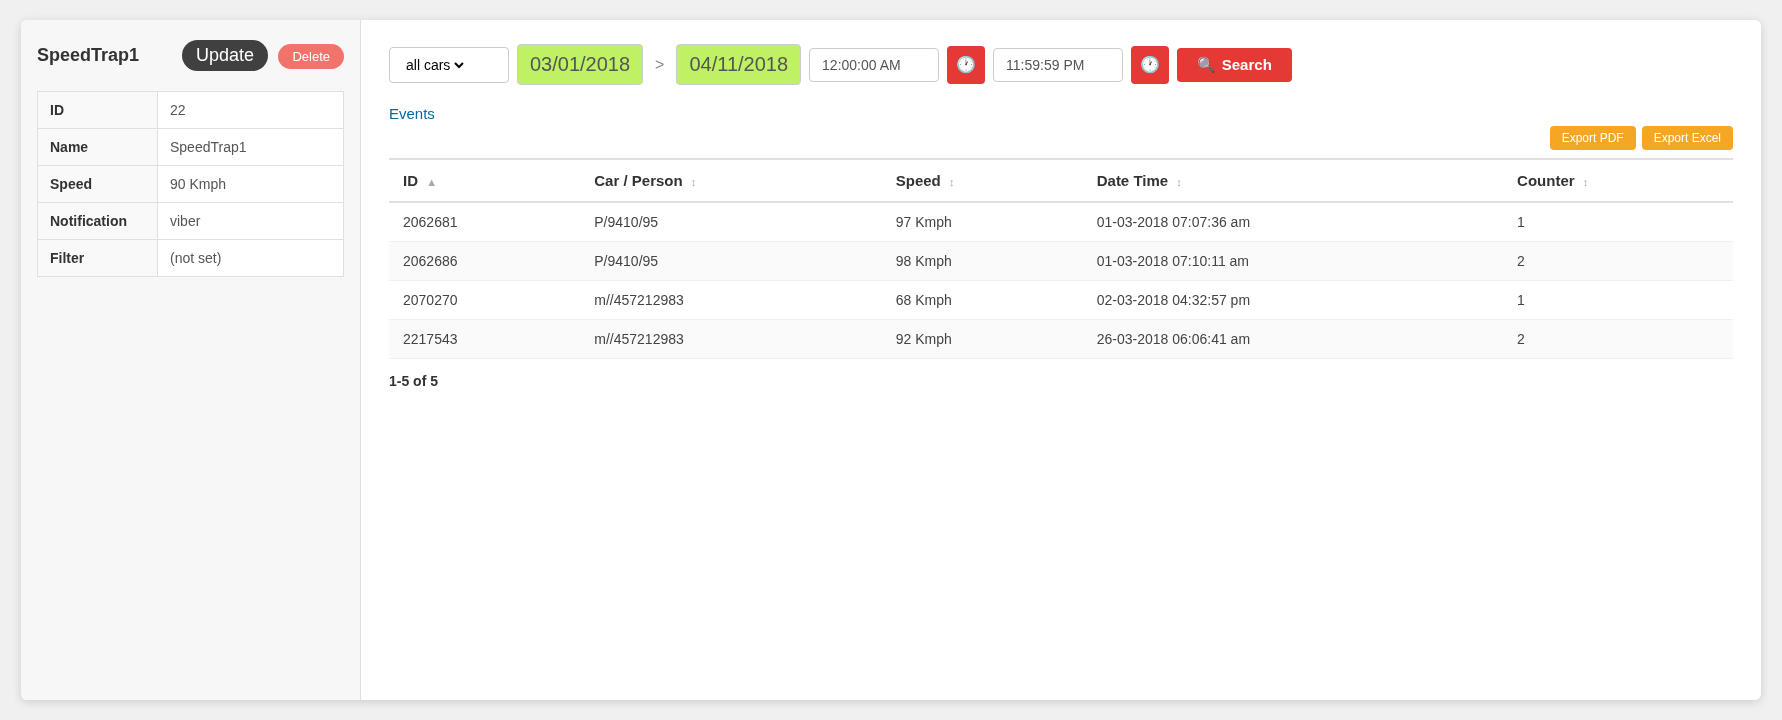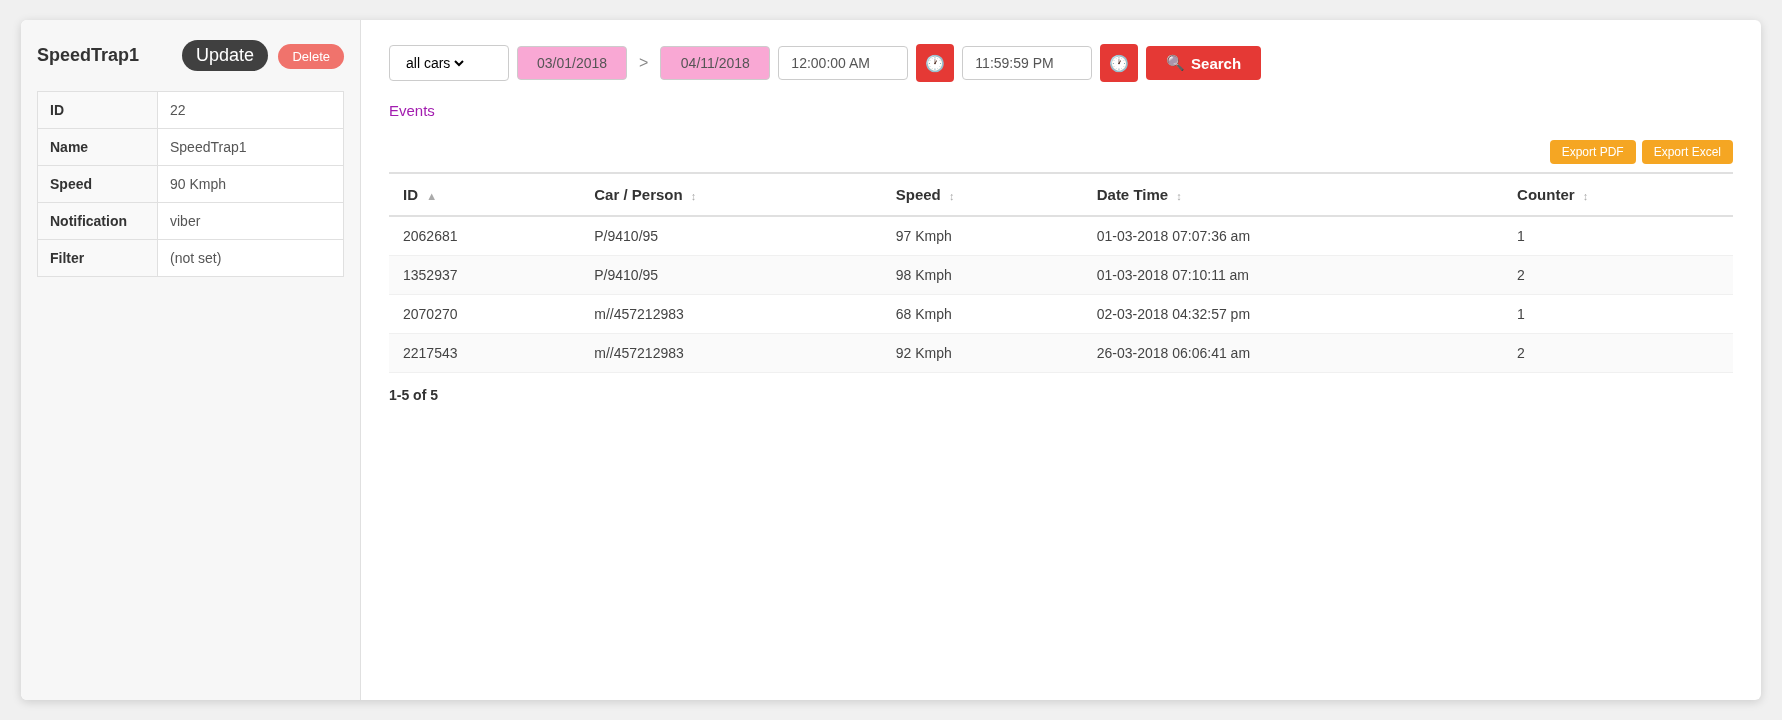--- a/index.html
+++ b/index.html
@@ -123,23 +123,23 @@
       border: none;
       background: transparent;
       font-size: 14px;
       outline: none;
       cursor: pointer;
     }
     .date-input {
       border: 1px solid #ccc;
       border-radius: 4px;
       padding: 8px 12px;
-      font-size: 14px;
+      font-size: 20px;
       color: #555;
-      background: #f9a8d4;
+      background: #bef264;
       min-width: 110px;
       text-align: center;
     }
     .arrow-btn {
       color: #888;
       font-size: 16px;
       padding: 0 4px;
     }
     .time-input {
       border: 1px solid #ccc;
@@ -172,22 +172,22 @@
       font-size: 15px;
       cursor: pointer;
       display: flex;
       align-items: center;
       gap: 6px;
       font-weight: bold;
     }
     
     .events-label {
       font-size: 15px;
-      color: #a21caf;
-      margin-bottom: 21px;
+      color: #0369a1;
+      margin-bottom: 4px;
     }
     .export-row {
       display: flex;
       justify-content: flex-end;
       gap: 6px;
       margin-bottom: 8px;
     }
     .btn-export-pdf {
       background: #f5a623;
       color: #fff;
@@ -330,21 +330,21 @@
           </thead>
         <tbody id="table-body">
             <tr>
               <td>2062681</td>
               <td>P/9410/95</td>
               <td>97 Kmph</td>
               <td>01-03-2018 07:07:36 am</td>
               <td>1</td>
             </tr>
             <tr>
-              <td>1352937</td>
+              <td>2062686</td>
               <td>P/9410/95</td>
               <td>98 Kmph</td>
               <td>01-03-2018 07:10:11 am</td>
               <td>2</td>
             </tr>
             <tr>
               <td>2070270</td>
               <td>m//457212983</td>
               <td>68 Kmph</td>
               <td>02-03-2018 04:32:57 pm</td>

